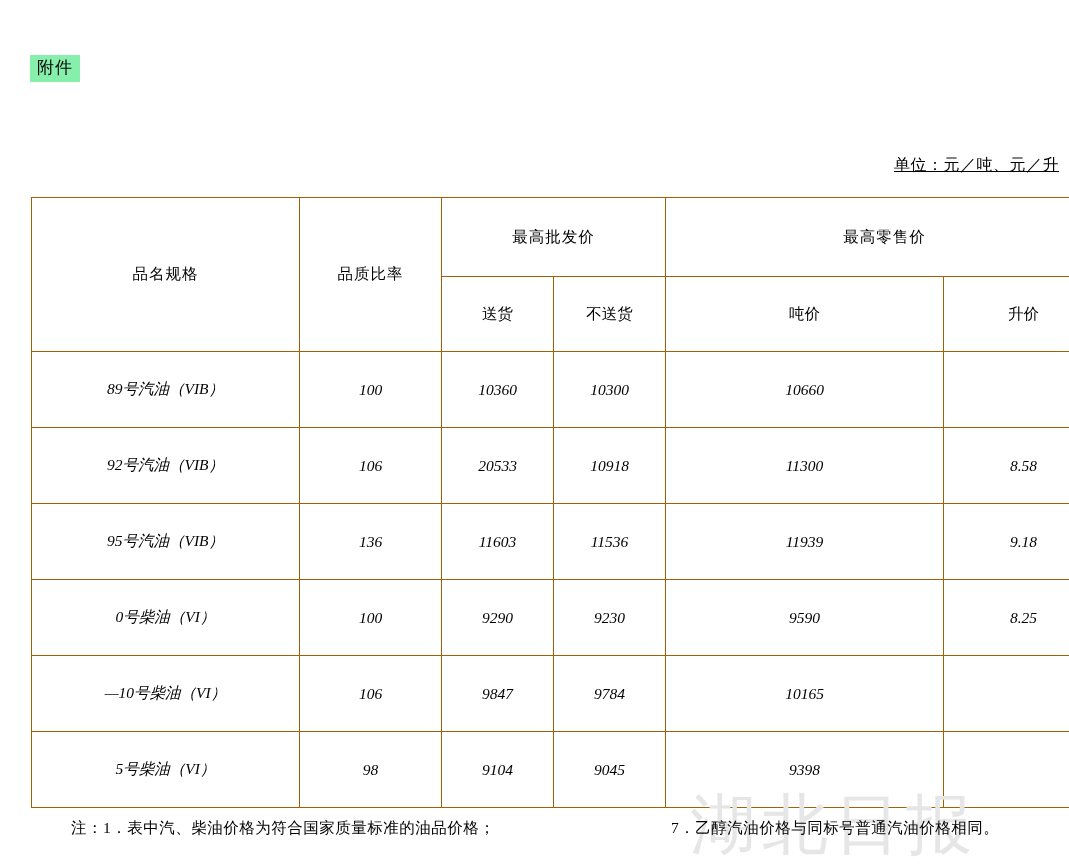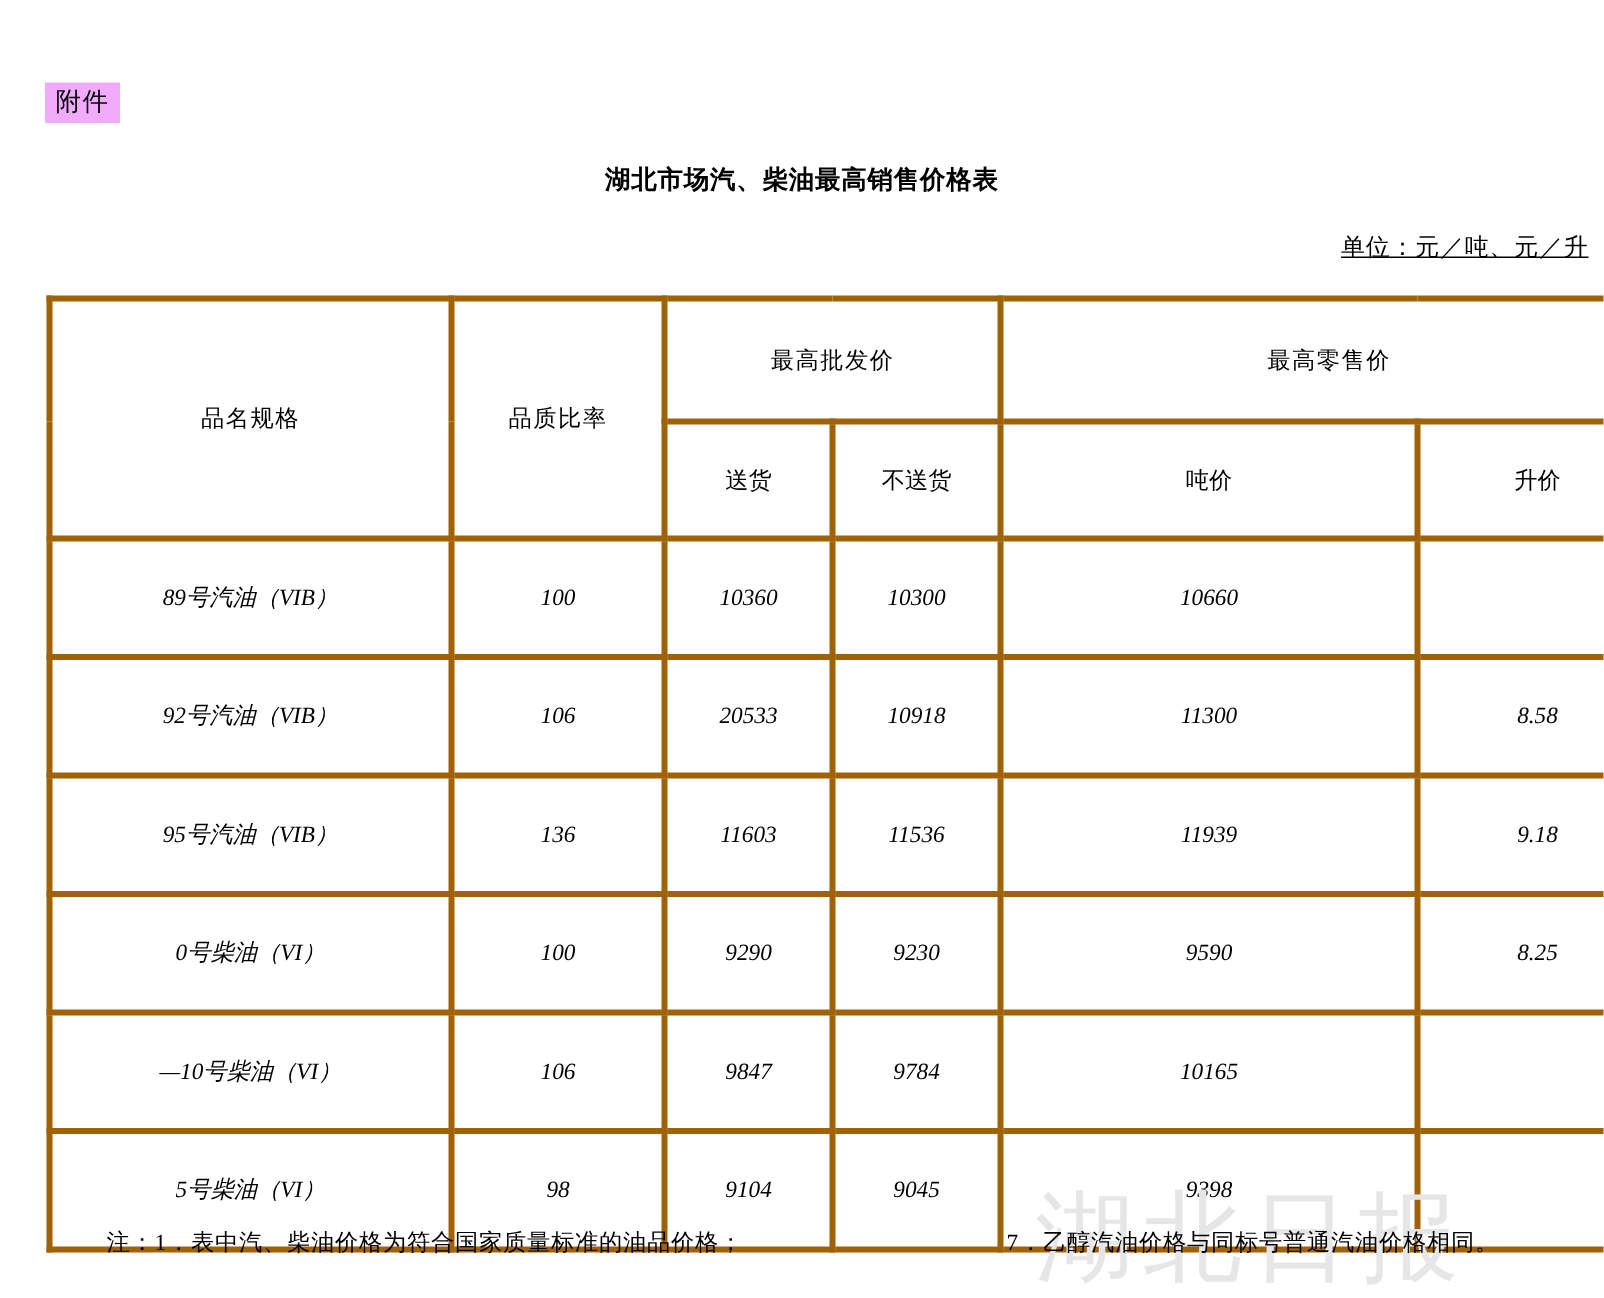--- a/index.html
+++ b/index.html
@@ -18,21 +18,21 @@
   .page {
     position: relative;
     width: 1069px;
     height: 865px;
   }
   .attachment-tag {
     position: absolute;
     left: 30px;
     top: 55px;
     font-size: 17px;
-    background: #f0abfc;
+    background: #86efac;
     padding: 4px 7px 6px 7px;
     letter-spacing: 1px;
     line-height: 1;
   }
   .doc-title {
     position: absolute;
     left: 0;
     right: 0;
     top: 108px;
     text-align: center;
@@ -51,21 +51,21 @@
   table.price-table {
     position: absolute;
     left: 31px;
     top: 197px;
     width: 1060px;
     border-collapse: collapse;
     table-layout: fixed;
   }
   table.price-table td,
   table.price-table th {
-    border: 4px solid #a16207;
+    border: 1px solid #a16207;
     text-align: center;
     vertical-align: middle;
     font-size: 15.5px;
     font-weight: normal;
     padding: 0;
   }
   .col-name  { width: 268px; }
   .col-ratio { width: 142px; }
   .col-deliv { width: 112px; }
   .col-nodel { width: 112px; }
@@ -111,21 +111,20 @@
     white-space: nowrap;
   }
 </style>
 </head>
 <body>
 
 <div class="page">
 
   <div class="attachment-tag">附件</div>
 
-  <div class="doc-title">湖北市场汽、柴油最高销售价格表</div>
 
   <div class="unit-note">单位：元／吨、元／升</div>
 
   <table class="price-table">
     <colgroup>
       <col class="col-name">
       <col class="col-ratio">
       <col class="col-deliv">
       <col class="col-nodel">
       <col class="col-ton">

